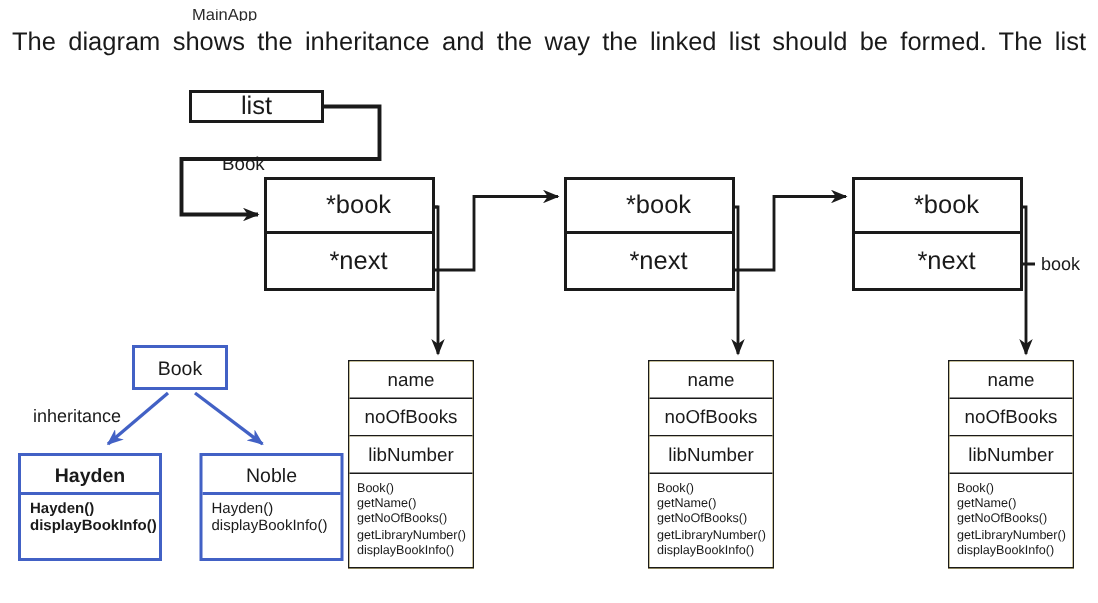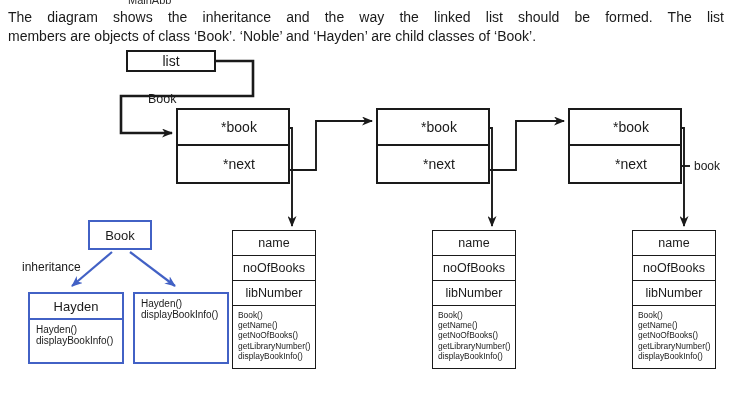--- a/index.html
+++ b/index.html
@@ -1,40 +1,40 @@
 <!DOCTYPE html>
 <html><head>
 <meta charset="utf-8">
 <style>
   html,body{margin:0;padding:0;background:#ffffff;}
   body{
     width:732px;height:402px;position:relative;overflow:hidden;
     font-family:"Liberation Sans","DejaVu Sans",sans-serif;
     color:#231f20;
   }
-  .canvas{position:absolute;inset:0;}
+  .canvas{position:absolute;inset:0;margin-top:10px;}
   svg.wires{position:absolute;left:0;top:0;width:732px;height:402px;pointer-events:none;}
 
   
   .intro{
     position:absolute;left:8px;top:8px;width:716px;
-    font-size:14px;line-height:19px;text-align:justify;color:#1a1a1a;
+    font-size:17px;line-height:19px;text-align:justify;color:#1a1a1a;
   }
   .intro .l1{display:block;text-align:justify;text-align-last:justify;}
   .intro .l2{display:block;}
   .ghost{
     position:absolute;left:128px;top:-4px;width:150px;height:8px;
     overflow:hidden;font-size:11px;color:#2b2b2b;line-height:8px;
   }
 
   
   .bx{position:absolute;box-sizing:border-box;background:#fff;border:2px solid #1a1a1a;}
   .cell{
     box-sizing:border-box;display:flex;align-items:center;justify-content:center;
-    font-size:14px;color:#1a1a1a;background:#fff;
+    font-size:17px;color:#1a1a1a;background:#fff;
   }
 
   #list-box{left:126px;top:50px;width:90px;height:22px;}
   #list-box .cell{width:100%;height:100%;}
 
   .node{width:114px;height:76px;}
   .node .cell{width:100%;height:50%;padding-left:12px;}
   .node .cell.top{border-bottom:2px solid #1a1a1a;}
   #node-1{left:176px;top:108px;}
   #node-2{left:376px;top:108px;}
@@ -56,21 +56,21 @@
   }
   .obj .methods{
     box-sizing:border-box;padding:4px 4px 6px 5px;min-height:62px;background:#fff;
   }
   .obj .methods div{font-size:8.4px;line-height:10.2px;color:#1a1a1a;white-space:nowrap;}
 
   
   .blue-box{position:absolute;box-sizing:border-box;border:2.5px solid #4261c5;background:#fff;}
   #inh-book{left:88px;top:220px;width:64px;height:30px;}
   #inh-book .hd{width:100%;height:100%;display:flex;align-items:center;justify-content:center;font-size:13px;color:#1a1a1a;}
-  #inh-hayden{left:28px;top:292px;width:96px;height:72px;}
+  #inh-hayden{left:12px;top:292px;width:96px;height:72px;font-weight:bold;}
   #inh-noble{left:133px;top:292px;width:96px;height:72px;}
   .blue-box .hd2{
     box-sizing:border-box;height:26px;display:flex;align-items:center;justify-content:center;
     font-size:13px;color:#1a1a1a;border-bottom:2.5px solid #4261c5;
   }
   .blue-box .ops{box-sizing:border-box;padding:4px 0 0 6px;}
   .blue-box .ops div{font-size:10px;line-height:11px;color:#1a1a1a;white-space:nowrap;}
 
   .note{position:absolute;font-size:12px;color:#1a1a1a;}
   #inheritance-note{left:22px;top:260px;}
@@ -78,21 +78,20 @@
 </style>
 </head>
 <body>
 
 <div class="canvas">
 
   <div class="ghost">MainApp</div>
 
   <div class="intro">
     <span class="l1">The diagram shows the inheritance and the way the linked list should be formed. The list</span>
-    <span class="l2">members are objects of class ‘Book’. ‘Noble’ and ‘Hayden’ are child classes of ‘Book’.</span>
   </div>
 
   <svg class="wires" viewBox="0 0 732 402" xmlns="http://www.w3.org/2000/svg">
     <defs>
       <marker id="ah" markerWidth="11" markerHeight="9" refX="10" refY="4.5" orient="auto" markerUnits="userSpaceOnUse">
         <path d="M0,0 L11,4.5 L0,9 L3.2,4.5 Z" fill="#1a1a1a"></path>
       </marker>
       <marker id="ahb" markerWidth="11" markerHeight="9" refX="10" refY="4.5" orient="auto" markerUnits="userSpaceOnUse">
         <path d="M0,0 L11,4.5 L0,9 L3.2,4.5 Z" fill="#4261c5"></path>
       </marker>
@@ -207,19 +206,20 @@
 
   <div class="blue-box" id="inh-hayden">
     <div class="hd2">Hayden</div>
     <div class="ops">
       <div>Hayden()</div>
       <div>displayBookInfo()</div>
     </div>
   </div>
 
   <div class="blue-box" id="inh-noble">
+    <div class="hd2">Noble</div>
     <div class="ops">
       <div>Hayden()</div>
       <div>displayBookInfo()</div>
     </div>
   </div>
 
 </div>
 
 </body></html>

